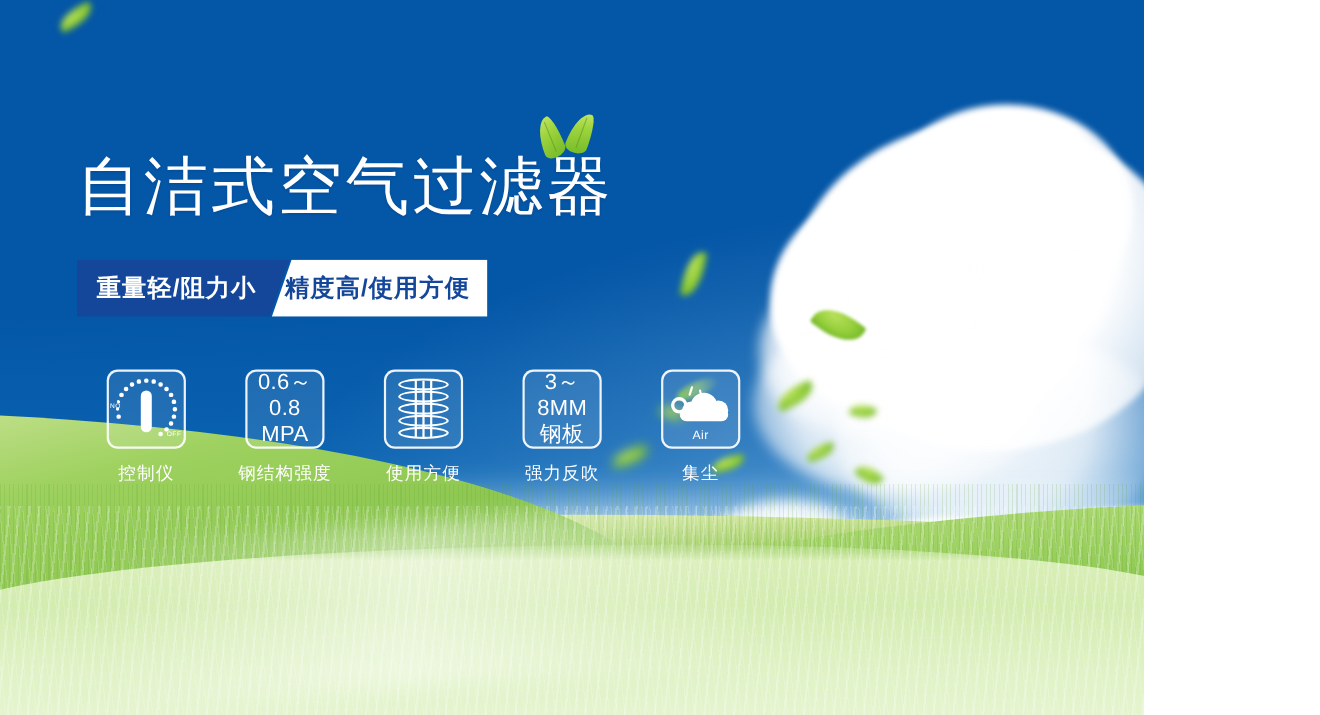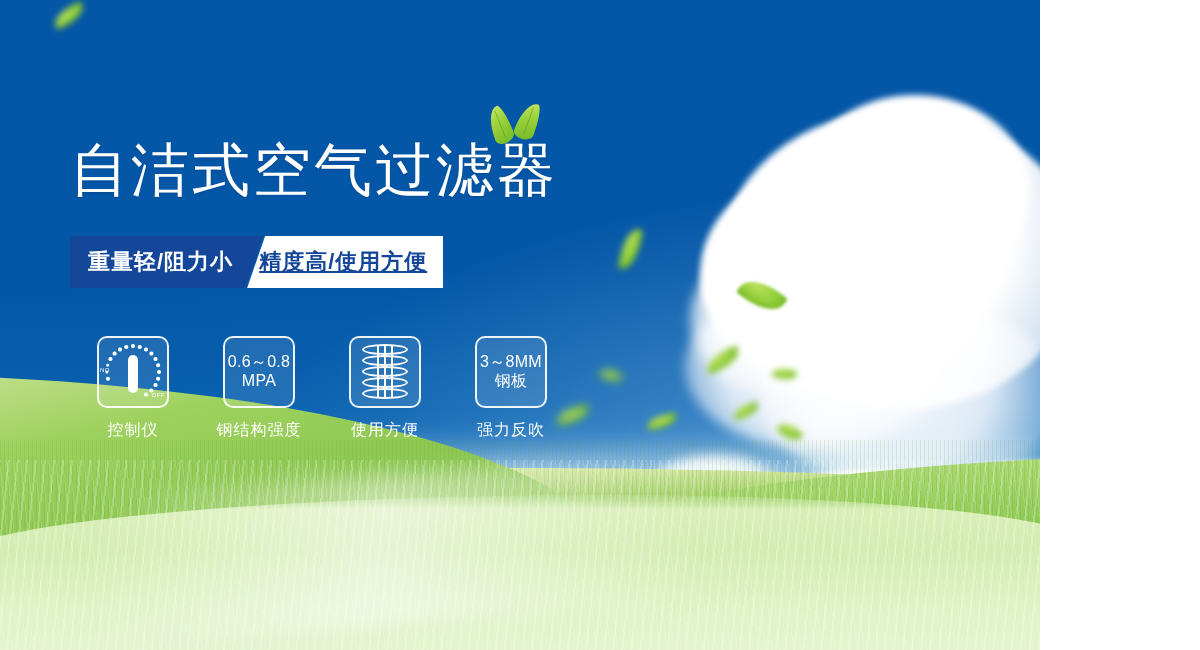--- a/index.html
+++ b/index.html
@@ -206,21 +206,20 @@
   .sub-right {
     background: #ffffff;
     color: #14479a;
     font-size: 22px;
     letter-spacing: 1px;
     display: flex; align-items: center;
     padding: 0 16px 0 12px;
     font-weight: 600;
     margin-left: -16px;
     clip-path: polygon(18px 0, 100% 0, 100% 100%, 0 100%);
-    text-decoration: underline;
   }
 
   
   .features {
     position: absolute;
     left: 70px; top: 336px;
     display: flex;
     gap: 0px;
   }
   .feature {
@@ -235,21 +234,21 @@
     border-radius: 10px;
     background: rgba(255,255,255,0.10);
     display: flex;
     align-items: center;
     justify-content: center;
     position: relative;
     box-sizing: border-box;
   }
   .icon-text {
     color: #ffffff;
-    font-size: 16px;
+    font-size: 20px;
     line-height: 1.18;
     text-align: center;
     font-weight: 400;
     letter-spacing: 0.3px;
   }
   .feature-label {
     margin-top: 12px;
     color: #ffffff;
     font-size: 16px;
     letter-spacing: 1px;
@@ -485,15 +484,31 @@
     <div class="feature">
       <div class="icon-box">
         <div class="icon-text">
           <div>3～8MM</div>
           <div>钢板</div>
         </div>
       </div>
       <div class="feature-label">强力反吹</div>
     </div>
 
+    <div class="feature">
+      <div class="icon-box">
+        <div class="airicon">
+          <div class="air-streak"></div>
+          <div class="puff" style="left:20px; top:12px; width:24px; height:24px;"></div>
+          <div class="puff" style="left:36px; top:19px; width:18px; height:18px;"></div>
+          <div class="puff" style="left:12px; top:20px; width:17px; height:17px;"></div>
+          <div class="base"></div>
+          <div class="ring2"></div>
+          <div class="spark" style="left:19px; top:6px;  width:2px; height:9px; transform:rotate(18deg);"></div>
+          <div class="spark" style="left:28px; top:9px;  width:2px; height:7px; transform:rotate(-14deg);"></div>
+          <div class="air-text">Air</div>
+        </div>
+      </div>
+      <div class="feature-label">集尘</div>
+    </div>
 
   </div>
 </div>
 
 </body></html>

